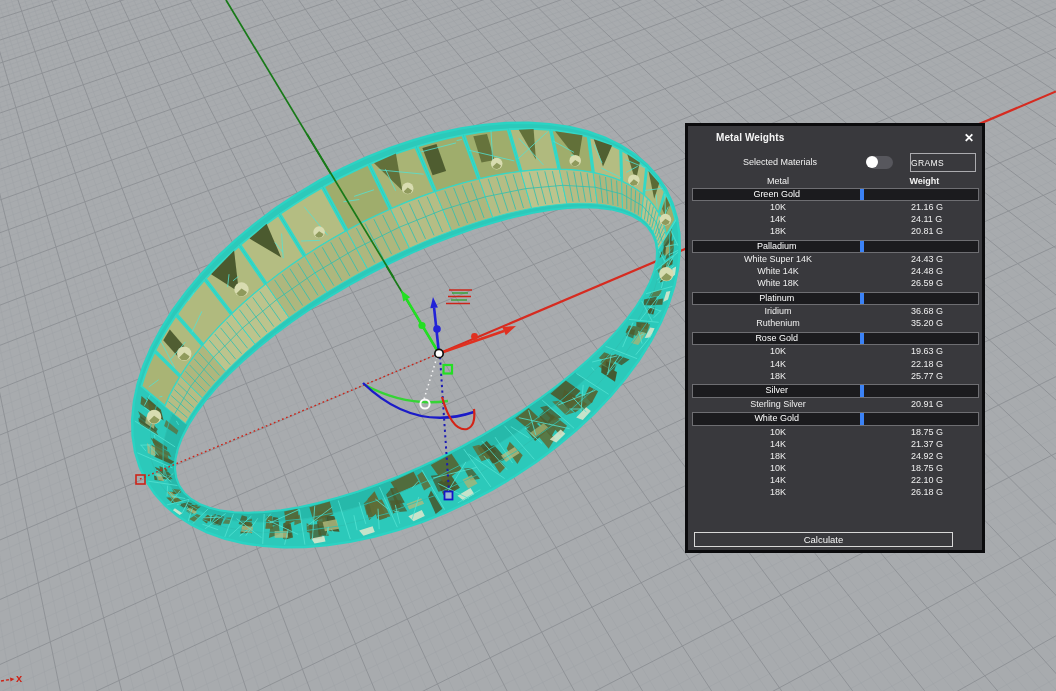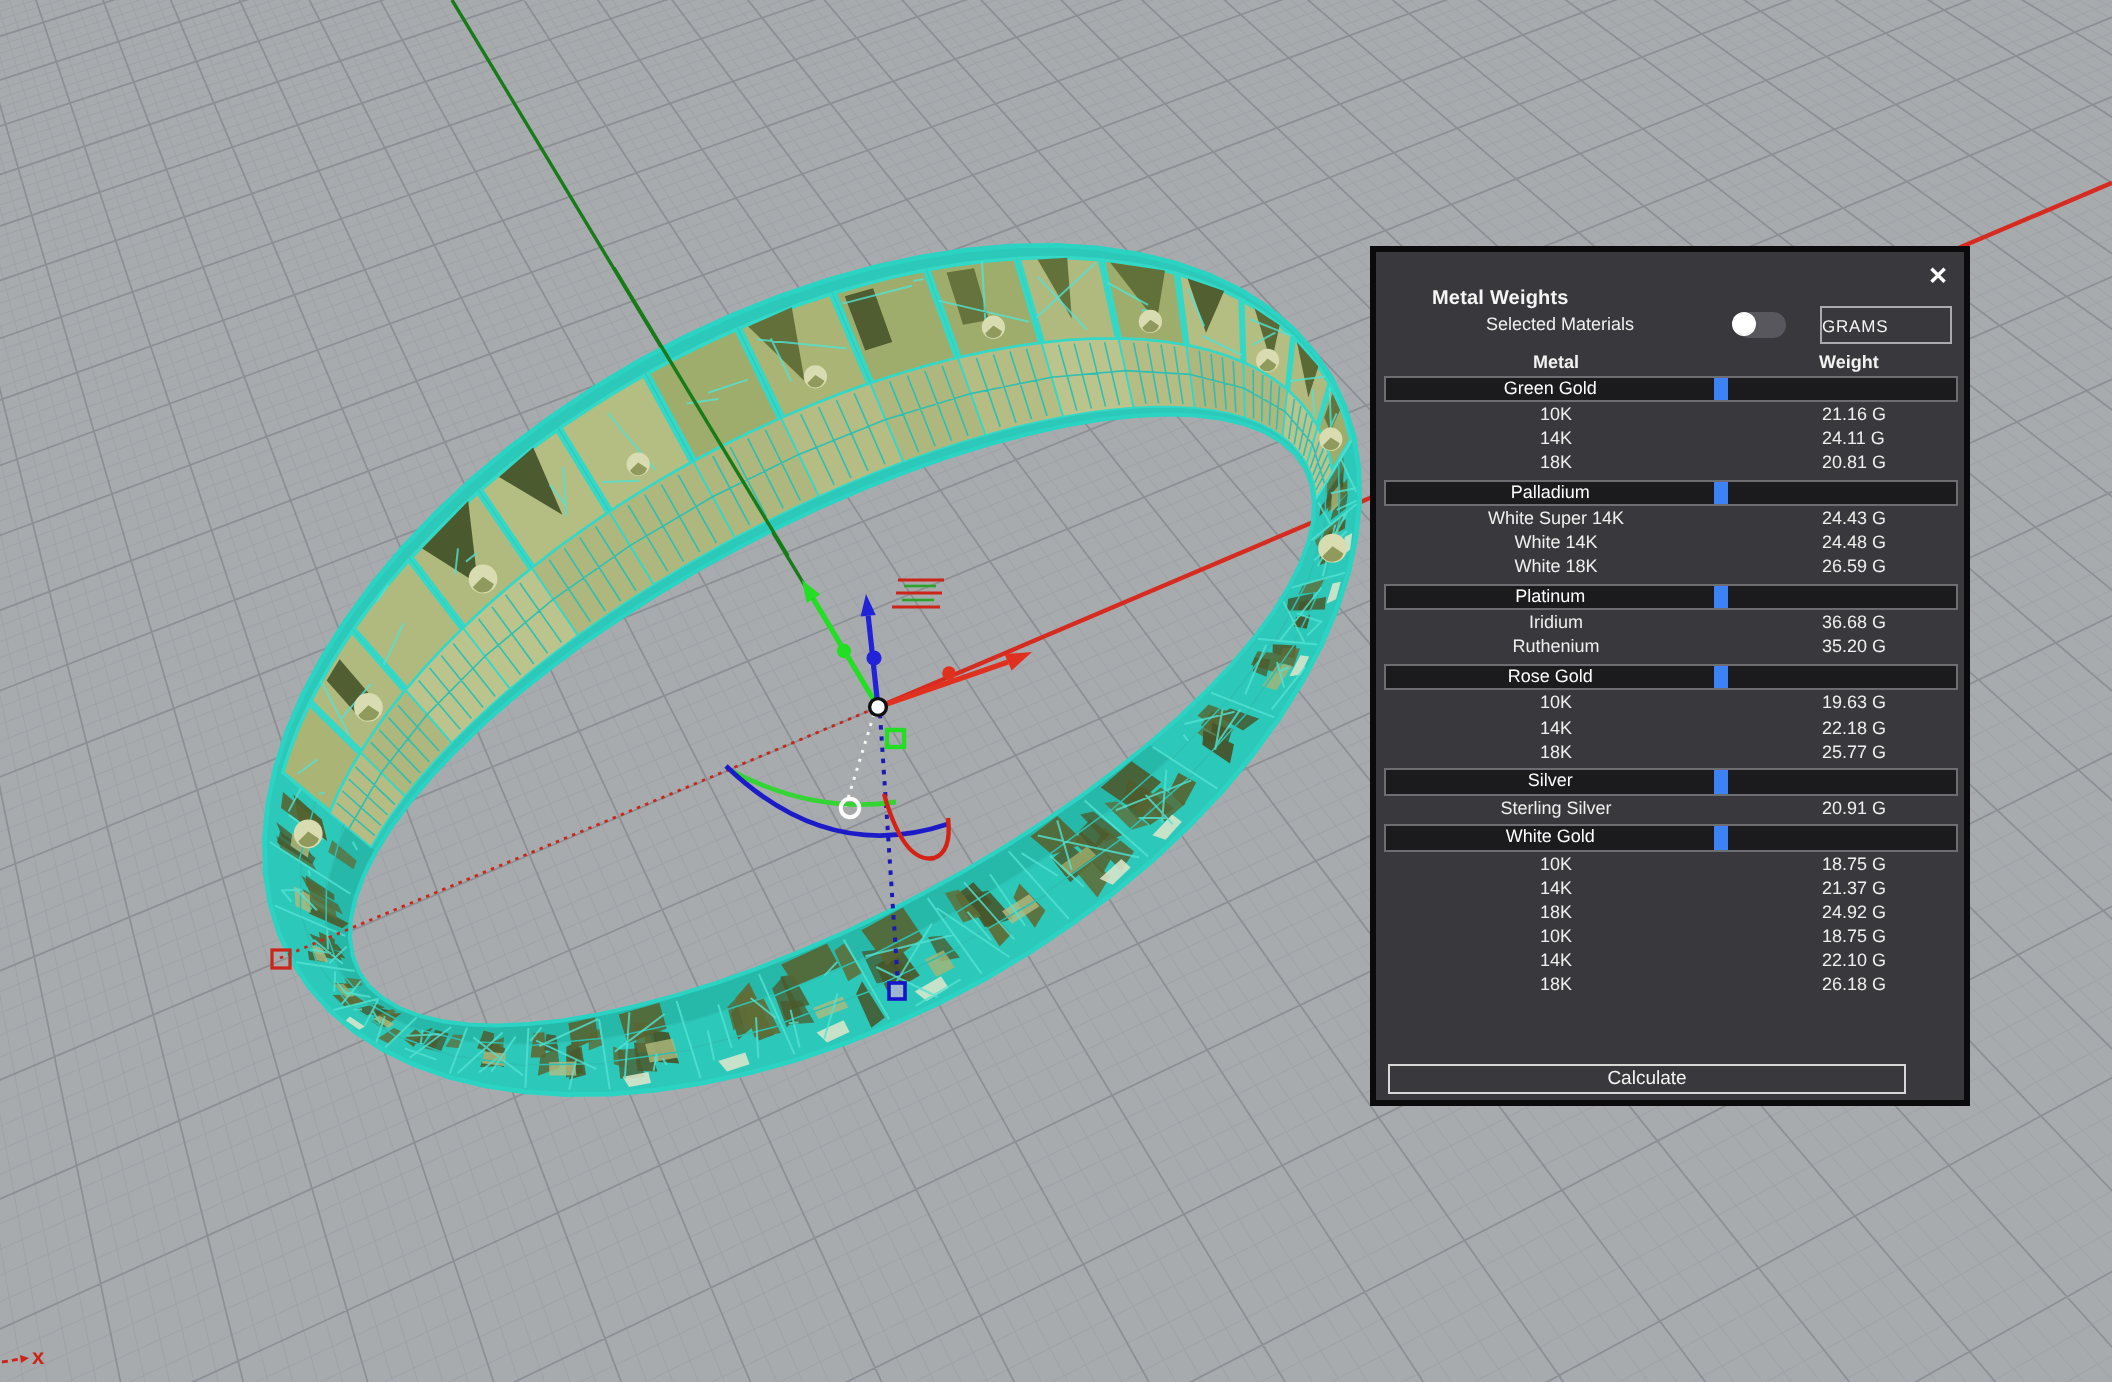--- a/index.html
+++ b/index.html
@@ -1,38 +1,38 @@
 <!DOCTYPE html>
 <html><head><meta charset="utf-8">
 <style>
 * { margin:0; padding:0; box-sizing:border-box; }
 html,body { width:1056px; height:691px; overflow:hidden;
   font-family:"Liberation Sans", sans-serif; }
 #stage { position:relative; width:1056px; height:691px; background:#a8abae; }
 #panel { position:absolute; left:685px; top:123px; width:300px; height:430px;
   background:#39393d; border:3px solid #0b0b0d; color:#f2f2f2; }
-#ptitle { position:absolute; left:8px; top:18px; font-size:10px; font-weight:700;
+#ptitle { position:absolute; left:8px; top:6px; font-size:10px; font-weight:700;
   letter-spacing:0.1px; color:#f5f5f5;padding-left:20px; }
 #pclose { position:absolute; left:276px; top:5px; font-size:12px; font-weight:700; color:#fff; }
 #selmat { position:absolute; left:34px; top:31px; width:116px; text-align:center; font-size:9px; color:#f0f0f0; }
 #toggle { position:absolute; left:180px; top:30px; width:25px; height:12.5px;
   background:#57575d; border-radius:6.5px; }
 #knob { position:absolute; left:-2px; top:0.2px; width:12px; height:12px;
   background:#fff; border-radius:50%; }
 #grams { position:absolute; left:222px; top:26.5px; width:65.5px; height:19.5px;
   border:1px solid #ababaf; font-size:8.5px; letter-spacing:0.4px; text-align:left; line-height:18.5px;
   color:#f5f5f5; }
 #thM { position:absolute; left:0; top:49.5px; width:180px; text-align:center;
-  font-size:9px; font-weight:700; }
+  font-size:9px; font-weight:400; }
 #thW { position:absolute; left:221.5px; top:49.5px; font-size:9px; font-weight:700; }
 #tbl { position:absolute; left:0px; top:59.2px; width:294px; }
 .srow { height:13.2px; display:flex; margin:2.7px 3px 0 4px; border:1px solid #6e6e72;
   background:#1b1b1e; }
 .sc1 { width:171.3px; text-align:center; font-size:9px; font-weight:400;
-  line-height:11px; border-right:7px solid #3b82f6; color:#fff; }
+  line-height:11px; border-right:4px solid #3b82f6; color:#fff; }
 .sc2 { flex:1; }
 .drow { height:12.1px; position:relative;padding-left:40px; }
 .dc1 { position:absolute; left:0; width:180px; text-align:center; font-size:9px;
   line-height:12.2px; color:#efefef; }
 .dc2 { position:absolute; left:223px; font-size:9px; line-height:12.2px; color:#efefef; }
 #calc { position:absolute; left:6px; top:405.5px; width:259px; height:15.5px;
   border:1px solid #d8d8d8; background:#39393d; text-align:center; font-size:9.5px;
   line-height:13.5px; color:#f5f5f5; }
 </style></head>
 <body>

